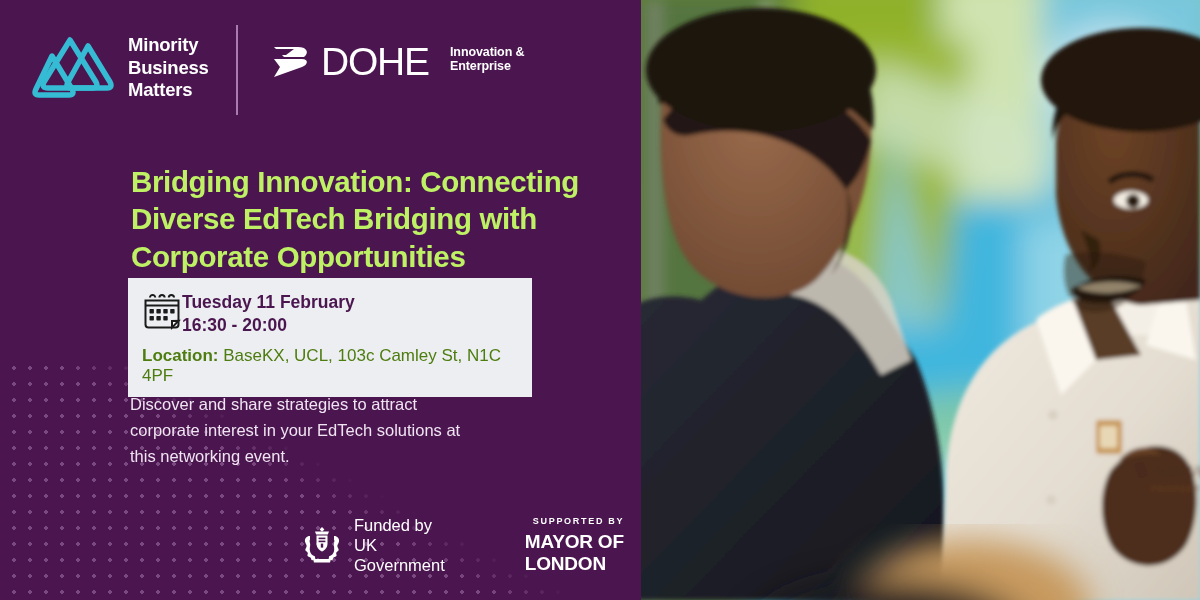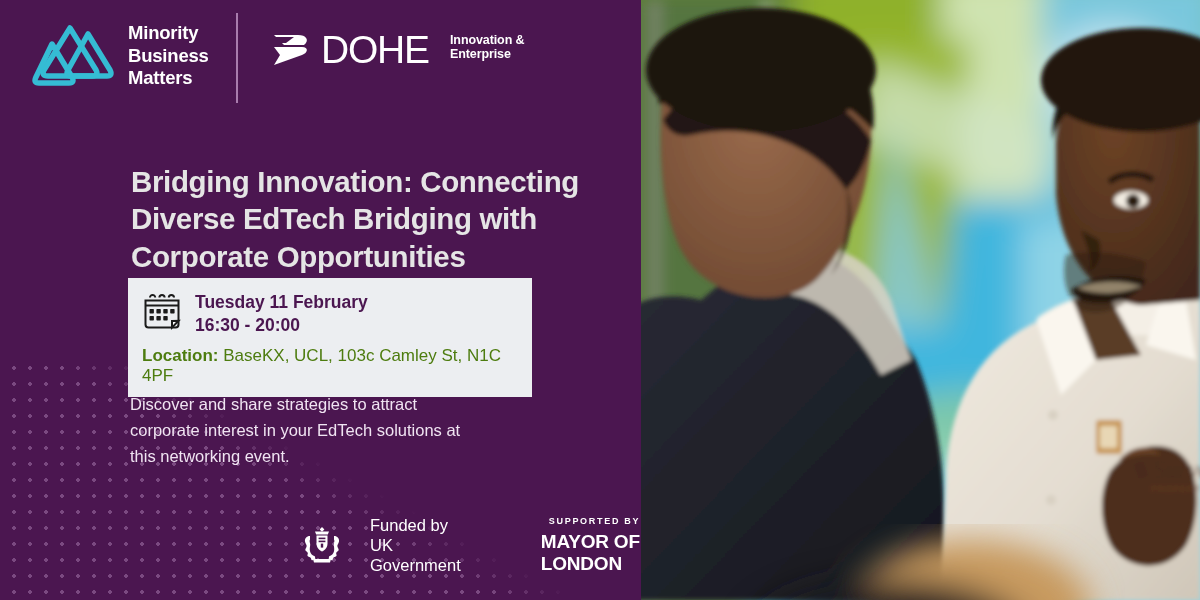--- a/index.html
+++ b/index.html
@@ -19,21 +19,21 @@
   .dots{
     position:absolute;left:-10px;bottom:-10px;width:660px;height:250px;
     background-image:radial-gradient(#a273a8 1.6px, transparent 1.7px);
     background-size:16px 16px;
     opacity:.55;
     -webkit-mask-image:linear-gradient(208deg, rgba(0,0,0,0) 46%, rgba(0,0,0,1) 53%);
     mask-image:linear-gradient(208deg, rgba(0,0,0,0) 46%, rgba(0,0,0,1) 53%);
   }
 
   
-  .logo-bar{position:absolute;left:0;top:0;width:641px;height:118px;z-index:5;}
+  .logo-bar{position:absolute;left:0;top:12px;width:641px;height:118px;z-index:5;}
 
   .mbm-logo{position:absolute;left:32px;top:20px;display:flex;align-items:center;gap:12px;}
   .mbm-mark{width:84px;height:72px;position:relative;flex:0 0 auto;}
   .mbm-text{
     color:#ffffff;font-weight:bold;font-size:18.5px;line-height:1.23;
     letter-spacing:-0.2px;
   }
 
   .divider{
     position:absolute;left:236px;top:13px;width:2px;height:90px;
@@ -57,51 +57,51 @@
     color:#2d2d2d;font-weight:bold;font-size:30px;letter-spacing:-1px;
     padding-left:22px;line-height:1;font-family:"Liberation Sans",sans-serif;
   }
   .ucl-sub{
     color:#ffffff;font-weight:bold;font-size:12.5px;margin-top:7px;letter-spacing:-0.1px;
   }
 
   
   .title{
     position:absolute;left:131px;top:143px;width:500px;z-index:5;
-    color:#e5e5e5;font-weight:bold;font-size:29.5px;line-height:1.27;
+    color:#bef264;font-weight:bold;font-size:29.5px;line-height:1.27;
     letter-spacing:-0.35px;
   }
 
   
   .info-box{
     position:absolute;left:128px;top:278px;width:404px;z-index:5;
     background:#eceef1;
     padding:13px 14px 11px 14px;
     box-sizing:border-box;
   }
-  .info-row{display:flex;align-items:flex-start;gap:13px;}
+  .info-row{display:flex;align-items:flex-start;}
   .cal-icon{width:40px;height:40px;flex:0 0 auto;margin-top:1px;}
   .info-when{color:#4b1650;font-weight:bold;font-size:17.5px;line-height:1.33;}
   .info-loc{
     color:#4d7c0f;font-size:17px;margin-top:8px;line-height:1.2;
   }
   .info-loc b{font-weight:bold;}
 
   
   .desc{
     position:absolute;left:130px;top:374px;width:390px;z-index:5;
     color:#f0e4f2;font-size:16.5px;line-height:1.58;
   }
 
   
   .footer{
     position:absolute;left:300px;top:515px;z-index:5;
     display:flex;align-items:center;gap:80px;
   }
-  .funded{display:flex;align-items:center;gap:26px;}
+  .funded{display:flex;align-items:center;gap:10px;}
   .crest{width:44px;height:40px;flex:0 0 auto;}
   .funded-text{color:#fff;font-size:16.5px;line-height:1.22;font-weight:normal;}
   .mayor{text-align:left;}
   .mayor-sup{
     color:#fff;font-size:9px;font-weight:bold;letter-spacing:1.7px;margin-bottom:5px;margin-left:8px;
   }
   .mayor-name{
     color:#fff;font-size:19px;font-weight:bold;letter-spacing:-0.2px;
   }
 

